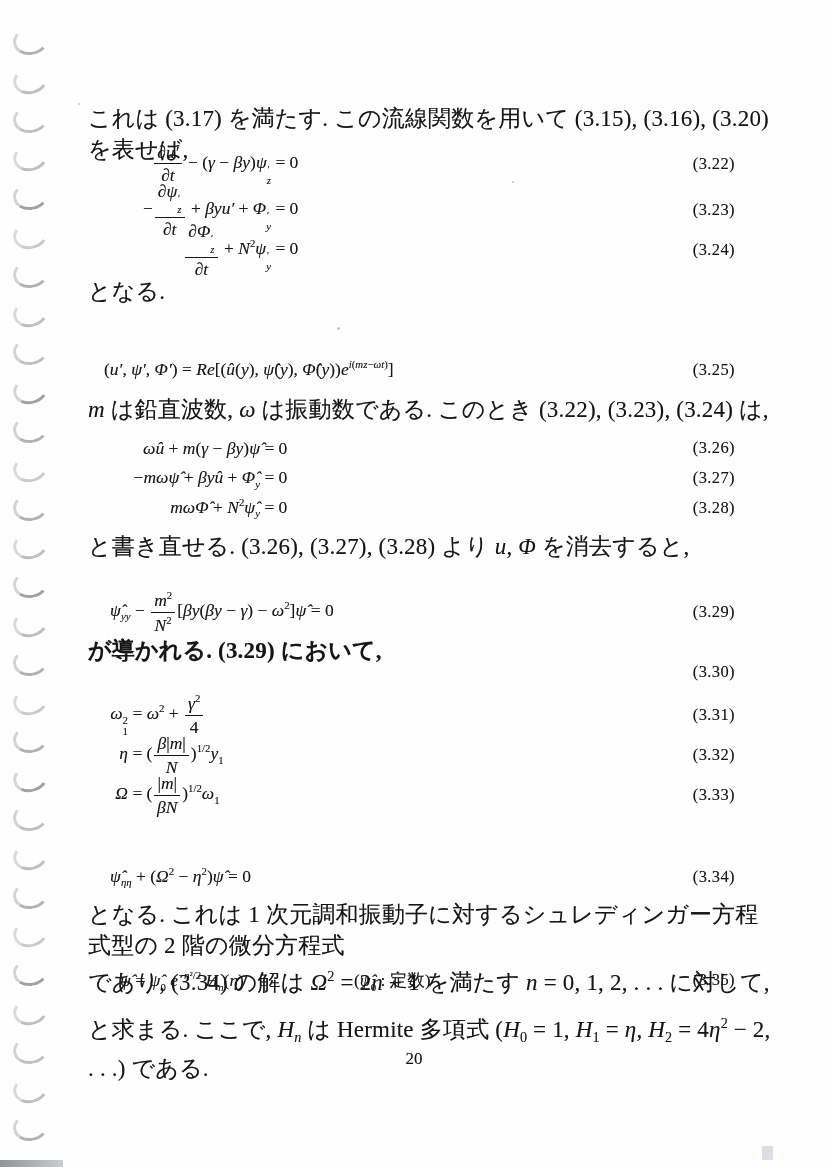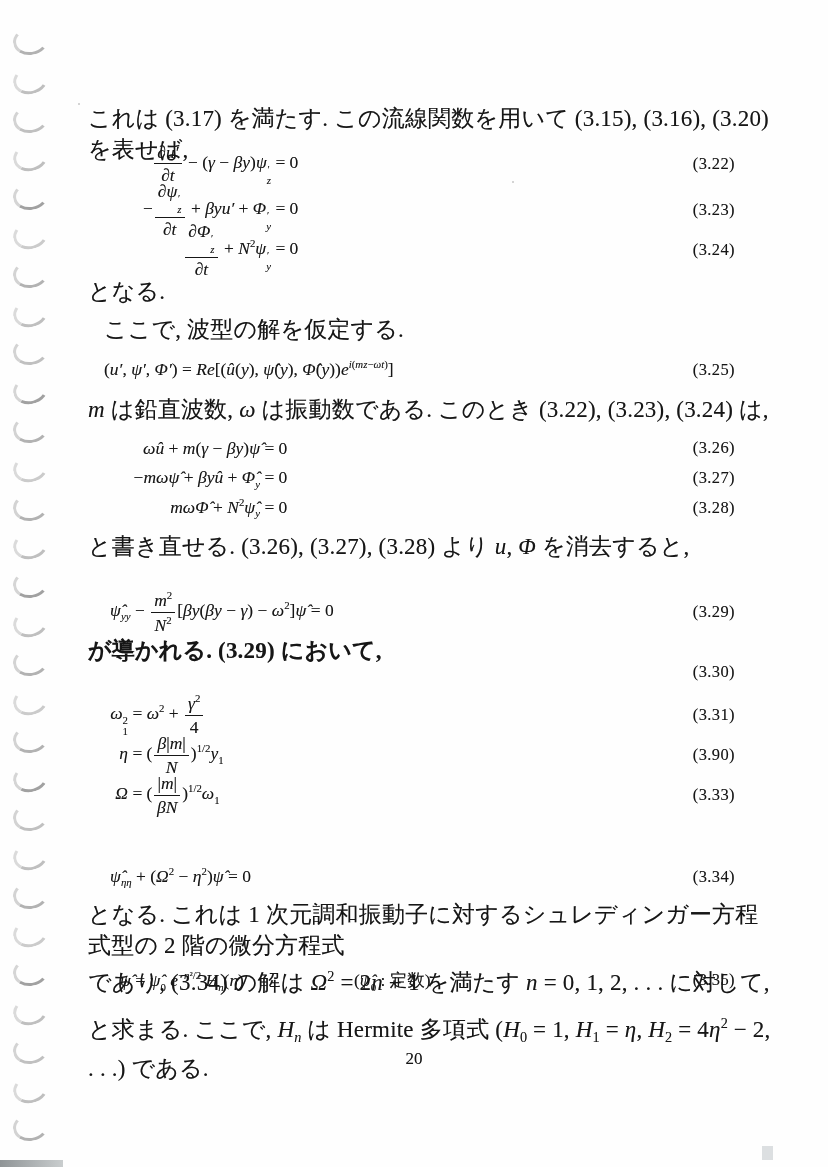--- a/index.html
+++ b/index.html
@@ -128,21 +128,20 @@
                   </span></span>
                 <span class="den"><span class="mi">∂t</span></span>
               </span> + <span class="mi">N</span><sup class="m-sup">2</sup><span class="mi">ψ</span><span class="ss">
                 <span class="ss-t"><span class="mi">′</span></span>
                 <span class="ss-b"><span class="mi">y</span></span>
               </span></span>
           </span><span class="rhs"> = 0</span></span>
         <span class="eq-num">(3.24)</span>
       </div>
       <div class="para" style="top: 276px;">となる.</div>
-      <div class="para" style="top: 314px; left: 16px;">ここで, 波型の解を仮定する.</div>
       <div class="eq" style="top: 352px; left: 16px; min-height: 28px; align-items: flex-end;">
         <span class="eq-body">(<span class="mi">u′</span>, <span class="mi">ψ′</span>, <span class="mi">Φ′</span>) = <span class="mi">Re</span>[(<span class="mi">û</span>(<span class="mi">y</span>), <span class="mi">ψ̂</span>(<span class="mi">y</span>), <span class="mi">Φ̂</span>(<span class="mi">y</span>))<span class="mi">e</span><sup class="m-sup"><span class="mi">i</span>(<span class="mi">mz</span>−<span class="mi">ωt</span>)</sup>]</span>
         <span class="eq-num">(3.25)</span>
       </div>
       <div class="para" style="top: 394px;"><span class="mi">m</span> は鉛直波数, <span class="mi">ω</span> は振動数である. このとき (3.22), (3.23), (3.24) は,</div>
       <div class="eq" style="top: 435px; min-height: 26px;">
         <span class="eq-body"><span class="lhs lhs-b">
             <span class="lhs-in"><span class="mi">ωû</span> + <span class="mi">m</span>(<span class="mi">γ</span> − <span class="mi">βy</span>)<span class="mi">ψ̂</span></span>
           </span><span class="rhs"> = 0</span></span>
         <span class="eq-num">(3.26)</span>
@@ -183,21 +182,21 @@
             </span></span></span>
         <span class="eq-num">(3.31)</span>
       </div>
       <div class="eq" style="top: 732px; min-height: 46px;">
         <span class="eq-body"><span class="lhs lhs-c">
             <span class="lhs-in"><span class="mi">η</span></span>
           </span><span class="rhs"> = (<span class="frac">
               <span class="num"><span class="mi">β</span>|<span class="mi">m</span>|</span>
               <span class="den"><span class="mi">N</span></span>
             </span>)<sup class="m-sup">1/2</sup><span class="mi">y</span><sub class="m-sub">1</sub></span></span>
-        <span class="eq-num">(3.90)</span>
+        <span class="eq-num">(3.32)</span>
       </div>
       <div class="eq" style="top: 772px; min-height: 46px;">
         <span class="eq-body"><span class="lhs lhs-c">
             <span class="lhs-in"><span class="mi">Ω</span></span>
           </span><span class="rhs"> = (<span class="frac">
               <span class="num">|<span class="mi">m</span>|</span>
               <span class="den"><span class="mi">βN</span></span>
             </span>)<sup class="m-sup">1/2</sup><span class="mi">ω</span><sub class="m-sub">1</sub></span></span>
         <span class="eq-num">(3.33)</span>
       </div>

